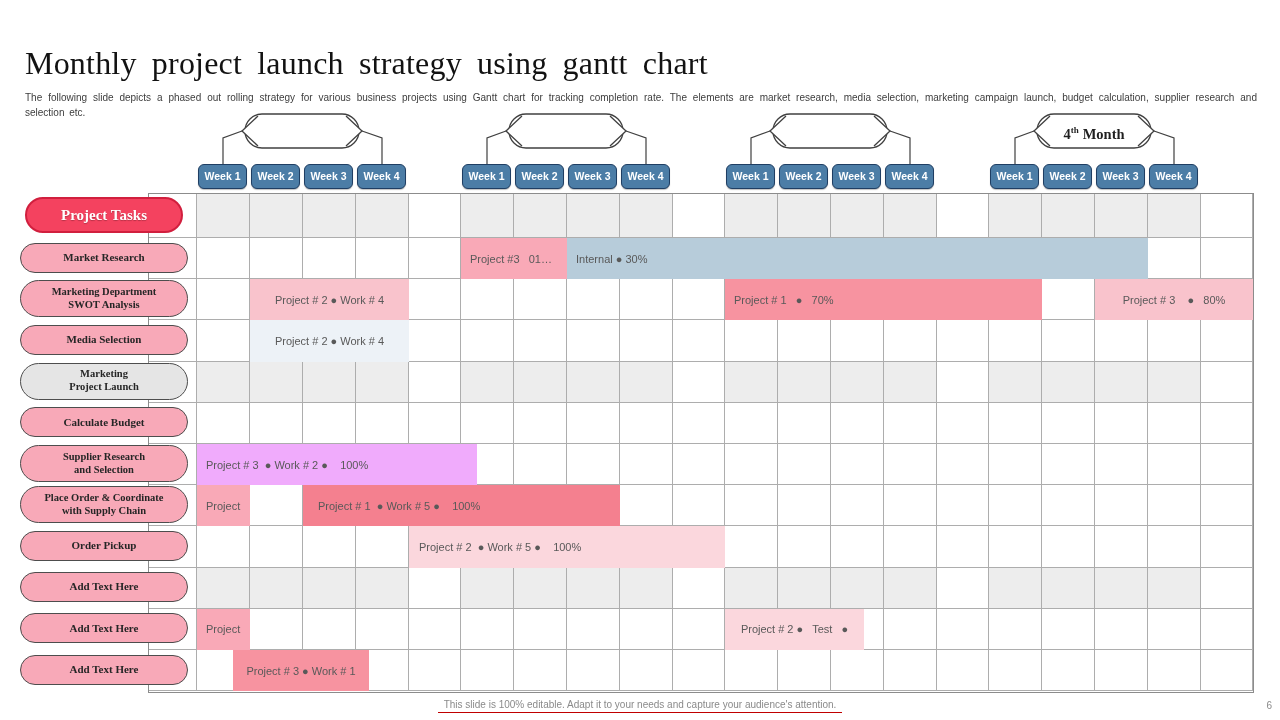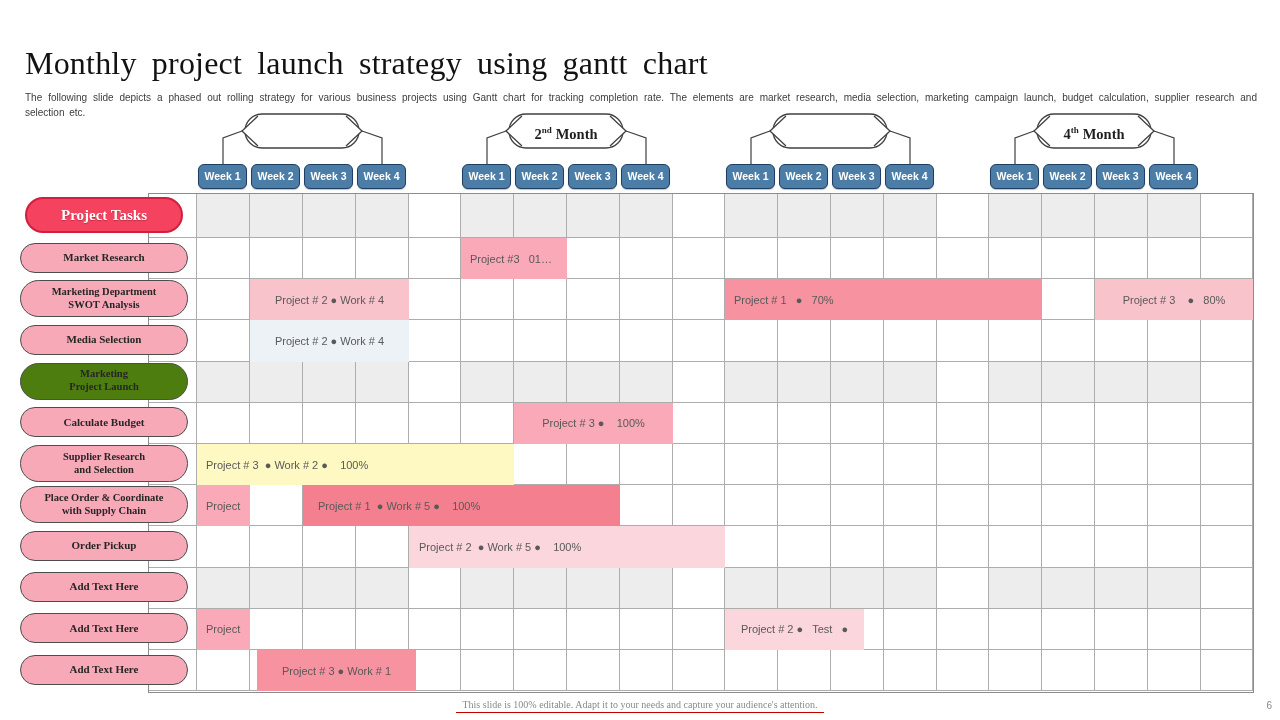--- a/index.html
+++ b/index.html
@@ -23,21 +23,21 @@
   .grow{position:absolute;left:0;width:1104px;}
   .cell{position:absolute;top:0;height:100%;box-sizing:border-box;background:#fff;
         border-right:1px solid #adadad;border-bottom:1px solid #adadad;}
   .bar{position:absolute;top:0;height:100%;z-index:2;display:flex;align-items:center;
        font-size:11px;color:#595959;white-space:pre;overflow:hidden;box-sizing:border-box;}
   .pill{position:absolute;left:20px;width:168px;z-index:4;box-sizing:border-box;
         border-radius:999px;display:flex;flex-direction:column;align-items:center;justify-content:center;
         font-family:"Liberation Serif","DejaVu Serif",serif;font-weight:bold;font-size:11px;
         color:#262626;text-align:center;line-height:1.22;}
   .pill-red{left:25px;width:158px;color:#ffffff;font-size:15px;text-shadow:0 1px 1px rgba(0,0,0,.25);}
-  .footer{position:absolute;left:0;right:0;top:699px;text-align:center;font-size:10px;color:#8a8a8a;font-family:Liberation Serif, serif;}
+  .footer{position:absolute;left:0;right:0;top:699px;text-align:center;font-size:10px;color:#8a8a8a;}
   .footer span{padding:0 6px 2px;border-bottom:1px solid #c00000;}
   .page-num{position:absolute;right:8px;top:700px;font-size:10px;color:#8a8a8a;}
 </style>
 </head>
 <body>
 
 <div class="slide">
   <h1 class="title">Monthly project launch strategy using gantt chart</h1>
   <p class="subtitle">The following slide depicts a phased out rolling strategy for various business projects using Gantt chart for tracking completion rate. The elements are market research, media selection, marketing campaign launch, budget calculation, supplier research and selection etc.</p>
 
@@ -53,21 +53,20 @@
       <div class="week-btn" style="left: 103px; background: rgb(76, 125, 166); border: 1.5px solid rgb(31, 62, 99);">Week 2</div>
       <div class="week-btn" style="left: 156px; background: rgb(76, 125, 166); border: 1.5px solid rgb(31, 62, 99);">Week 3</div>
       <div class="week-btn" style="left: 209px; background: rgb(76, 125, 166); border: 1.5px solid rgb(31, 62, 99);">Week 4</div>
       <svg width="212" height="85" class="month-svg" style="left: 312px;">
         <polyline points="46,23 27,30 27,57" fill="none" stroke="#404040" stroke-width="1.2"></polyline>
         <polyline points="166,23 186,30 186,57" fill="none" stroke="#404040" stroke-width="1.2"></polyline>
         <rect x="49" y="6" width="114" height="34" rx="17" fill="#ffffff" stroke="#404040" stroke-width="1.3"></rect>
         <polyline points="62,8 46,23 62,38" fill="#ffffff" stroke="#404040" stroke-width="1.3"></polyline>
         <polyline points="150,8 166,23 150,38" fill="#ffffff" stroke="#404040" stroke-width="1.3"></polyline>
       </svg>
-      <div class="month-label" style="left: 361px; width: 114px;"><span>2</span><sup>nd</sup><span style="margin-left: 4px;">Month</span></div>
       <div class="week-btn" style="left: 314px; background: rgb(76, 125, 166); border: 1.5px solid rgb(31, 62, 99);">Week 1</div>
       <div class="week-btn" style="left: 367px; background: rgb(76, 125, 166); border: 1.5px solid rgb(31, 62, 99);">Week 2</div>
       <div class="week-btn" style="left: 420px; background: rgb(76, 125, 166); border: 1.5px solid rgb(31, 62, 99);">Week 3</div>
       <div class="week-btn" style="left: 473px; background: rgb(76, 125, 166); border: 1.5px solid rgb(31, 62, 99);">Week 4</div>
       <svg width="212" height="85" class="month-svg" style="left: 576px;">
         <polyline points="46,23 27,30 27,57" fill="none" stroke="#404040" stroke-width="1.2"></polyline>
         <polyline points="166,23 186,30 186,57" fill="none" stroke="#404040" stroke-width="1.2"></polyline>
         <rect x="49" y="6" width="114" height="34" rx="17" fill="#ffffff" stroke="#404040" stroke-width="1.3"></rect>
         <polyline points="62,8 46,23 62,38" fill="#ffffff" stroke="#404040" stroke-width="1.3"></polyline>
         <polyline points="150,8 166,23 150,38" fill="#ffffff" stroke="#404040" stroke-width="1.3"></polyline>
@@ -130,20 +129,21 @@
         <div class="cell" style="left: 629px; width: 53px;"></div>
         <div class="cell" style="left: 682px; width: 53px;"></div>
         <div class="cell" style="left: 735px; width: 53px;"></div>
         <div class="cell" style="left: 788px; width: 52px;"></div>
         <div class="cell" style="left: 840px; width: 53px;"></div>
         <div class="cell" style="left: 893px; width: 53px;"></div>
         <div class="cell" style="left: 946px; width: 53px;"></div>
         <div class="cell" style="left: 999px; width: 53px;"></div>
         <div class="cell" style="left: 1052px; width: 52px;"></div>
         <div class="bar" style="left: 312px; width: 106px; background: rgb(249, 169, 183); color: rgb(89, 89, 89); padding-left: 9px;">Project #3   01…</div>
+        <div class="bar" style="left: 418px; width: 581px; background: rgb(183, 204, 218); color: rgb(89, 89, 89); padding-left: 9px;">Internal ● 30%</div>
       </div>
       <div class="grow" style="top: 85.2px; height: 41.2px;">
         <div class="cell" style="left: 0px; width: 48px;"></div>
         <div class="cell" style="left: 48px; width: 53px;"></div>
         <div class="cell" style="left: 101px; width: 53px;"></div>
         <div class="cell" style="left: 154px; width: 53px;"></div>
         <div class="cell" style="left: 207px; width: 53px;"></div>
         <div class="cell" style="left: 260px; width: 52px;"></div>
         <div class="cell" style="left: 312px; width: 53px;"></div>
         <div class="cell" style="left: 365px; width: 53px;"></div>
@@ -226,21 +226,20 @@
         <div class="cell" style="left: 576px; width: 53px;"></div>
         <div class="cell" style="left: 629px; width: 53px;"></div>
         <div class="cell" style="left: 682px; width: 53px;"></div>
         <div class="cell" style="left: 735px; width: 53px;"></div>
         <div class="cell" style="left: 788px; width: 52px;"></div>
         <div class="cell" style="left: 840px; width: 53px;"></div>
         <div class="cell" style="left: 893px; width: 53px;"></div>
         <div class="cell" style="left: 946px; width: 53px;"></div>
         <div class="cell" style="left: 999px; width: 53px;"></div>
         <div class="cell" style="left: 1052px; width: 52px;"></div>
-        <div class="bar" style="left: 365px; width: 159px; background: rgb(249, 169, 183); color: rgb(89, 89, 89); justify-content: center;">Project # 3 ●    100%</div>
       </div>
       <div class="grow" style="top: 250px; height: 41.2px;">
         <div class="cell" style="left: 0px; width: 48px;"></div>
         <div class="cell" style="left: 48px; width: 53px;"></div>
         <div class="cell" style="left: 101px; width: 53px;"></div>
         <div class="cell" style="left: 154px; width: 53px;"></div>
         <div class="cell" style="left: 207px; width: 53px;"></div>
         <div class="cell" style="left: 260px; width: 52px;"></div>
         <div class="cell" style="left: 312px; width: 53px;"></div>
         <div class="cell" style="left: 365px; width: 53px;"></div>
@@ -250,21 +249,21 @@
         <div class="cell" style="left: 576px; width: 53px;"></div>
         <div class="cell" style="left: 629px; width: 53px;"></div>
         <div class="cell" style="left: 682px; width: 53px;"></div>
         <div class="cell" style="left: 735px; width: 53px;"></div>
         <div class="cell" style="left: 788px; width: 52px;"></div>
         <div class="cell" style="left: 840px; width: 53px;"></div>
         <div class="cell" style="left: 893px; width: 53px;"></div>
         <div class="cell" style="left: 946px; width: 53px;"></div>
         <div class="cell" style="left: 999px; width: 53px;"></div>
         <div class="cell" style="left: 1052px; width: 52px;"></div>
-        <div class="bar" style="left: 48px; width: 317px; background: #fef9c3; color: rgb(89, 89, 89); padding-left: 9px;">Project # 3  ● Work # 2 ●    100%</div>
+        <div class="bar" style="left: 48px; width: 280px; background: #f0abfc; color: rgb(89, 89, 89); padding-left: 9px;">Project # 3  ● Work # 2 ●    100%</div>
       </div>
       <div class="grow" style="top: 291.2px; height: 41.2px;">
         <div class="cell" style="left: 0px; width: 48px;"></div>
         <div class="cell" style="left: 48px; width: 53px;"></div>
         <div class="cell" style="left: 101px; width: 53px;"></div>
         <div class="cell" style="left: 154px; width: 53px;"></div>
         <div class="cell" style="left: 207px; width: 53px;"></div>
         <div class="cell" style="left: 260px; width: 52px;"></div>
         <div class="cell" style="left: 312px; width: 53px;"></div>
         <div class="cell" style="left: 365px; width: 53px;"></div>
@@ -371,39 +370,39 @@
         <div class="cell" style="left: 576px; width: 53px;"></div>
         <div class="cell" style="left: 629px; width: 53px;"></div>
         <div class="cell" style="left: 682px; width: 53px;"></div>
         <div class="cell" style="left: 735px; width: 53px;"></div>
         <div class="cell" style="left: 788px; width: 52px;"></div>
         <div class="cell" style="left: 840px; width: 53px;"></div>
         <div class="cell" style="left: 893px; width: 53px;"></div>
         <div class="cell" style="left: 946px; width: 53px;"></div>
         <div class="cell" style="left: 999px; width: 53px;"></div>
         <div class="cell" style="left: 1052px; width: 52px;"></div>
-        <div class="bar" style="left: 108px; width: 159px; background: rgb(247, 147, 160); color: rgb(89, 89, 89); justify-content: center;">Project # 3 ● Work # 1</div>
+        <div class="bar" style="left: 84px; width: 136px; background: rgb(247, 147, 160); color: rgb(89, 89, 89); justify-content: center;">Project # 3 ● Work # 1</div>
       </div>
     </div>
 
   <div>
       <div class="pill pill-red" style="top: 197px; height: 36px; background: rgb(244, 66, 95); border: 2px solid rgb(209, 31, 62);">
         <div>Project Tasks</div>
       </div>
       <div class="pill" style="top: 242.6px; height: 30px; background: rgb(248, 169, 184); border: 1px solid rgb(77, 77, 77);">
         <div>Market Research</div>
       </div>
       <div class="pill" style="top: 280.3px; height: 37px; background: rgb(248, 169, 184); border: 1px solid rgb(77, 77, 77); font-size: 10.5px;">
         <div>Marketing Department</div>
         <div>SWOT Analysis</div>
       </div>
       <div class="pill" style="top: 325px; height: 30px; background: rgb(248, 169, 184); border: 1px solid rgb(77, 77, 77);">
         <div>Media Selection</div>
       </div>
-      <div class="pill" style="top: 362.7px; height: 37px; background: #4d7c0f; border: 1px solid rgb(77, 77, 77); font-size: 10.5px;">
+      <div class="pill" style="top: 362.7px; height: 37px; background: #e5e5e5; border: 1px solid rgb(77, 77, 77); font-size: 10.5px;">
         <div>Marketing</div>
         <div>Project Launch</div>
       </div>
       <div class="pill" style="top: 407.4px; height: 30px; background: rgb(248, 169, 184); border: 1px solid rgb(77, 77, 77);">
         <div>Calculate Budget</div>
       </div>
       <div class="pill" style="top: 445.1px; height: 37px; background: rgb(248, 169, 184); border: 1px solid rgb(77, 77, 77); font-size: 10.5px;">
         <div>Supplier Research</div>
         <div>and Selection</div>
       </div>

